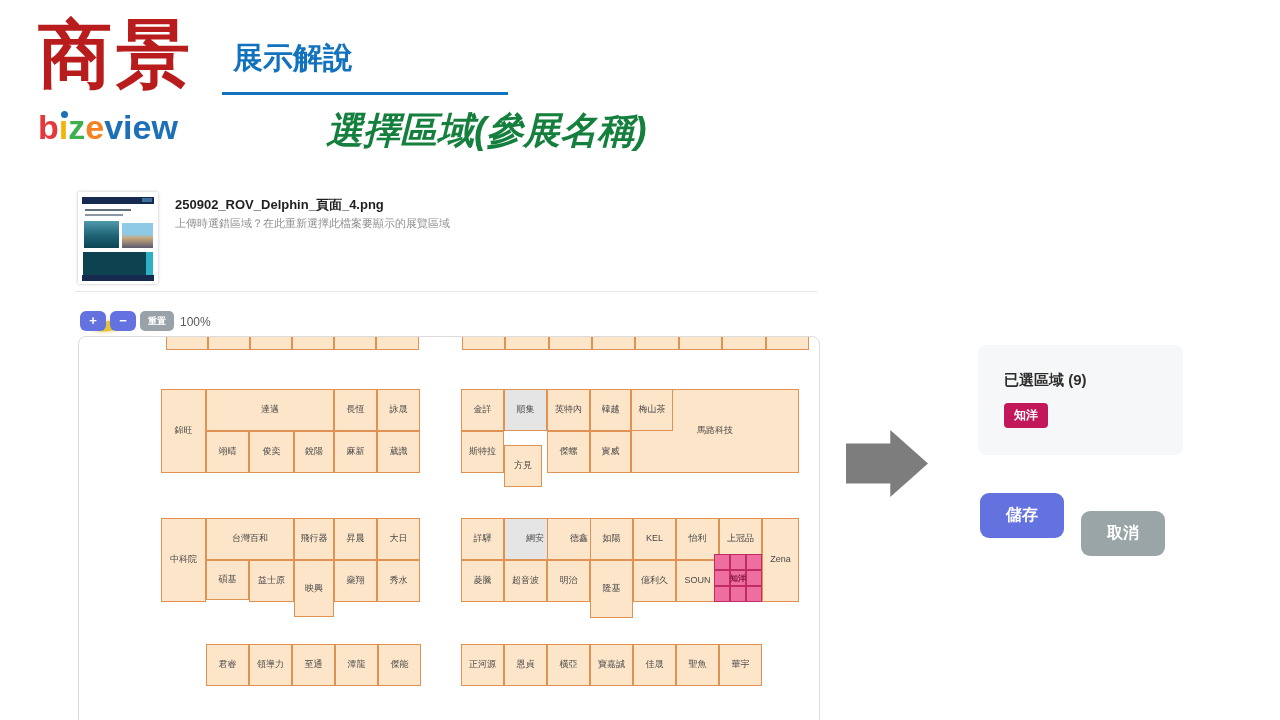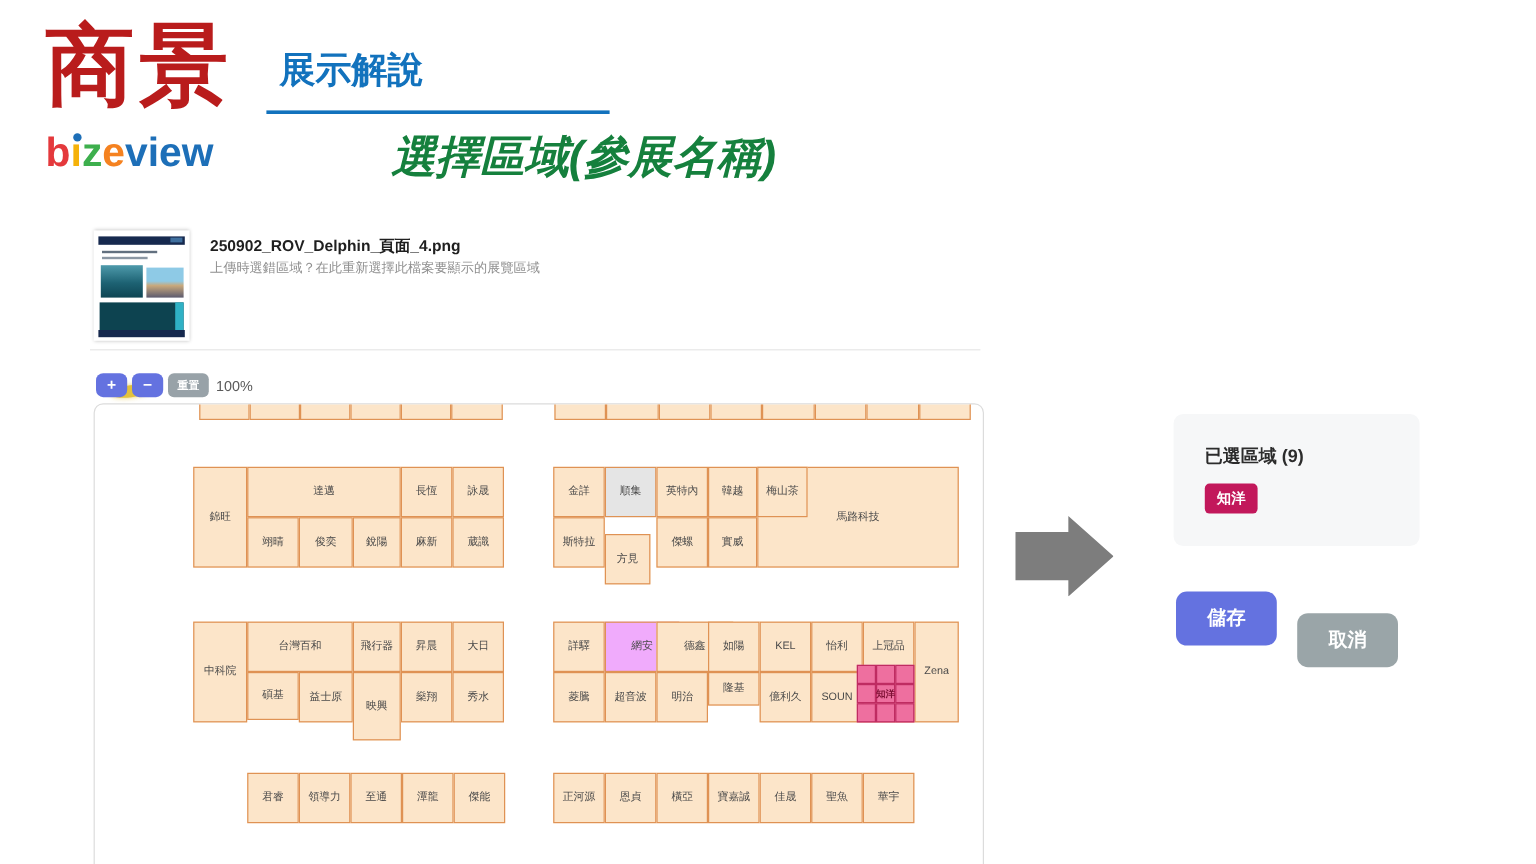--- a/index.html
+++ b/index.html
@@ -145,30 +145,30 @@
       <div class="cell" style="left: 215px; top: 181px; width: 40px; height: 42px; background: rgb(252, 229, 201); border-color: rgb(223, 146, 84);">飛行器</div>
       <div class="cell" style="left: 255px; top: 181px; width: 43px; height: 42px; background: rgb(252, 229, 201); border-color: rgb(223, 146, 84);">昇晨</div>
       <div class="cell" style="left: 298px; top: 181px; width: 43px; height: 42px; background: rgb(252, 229, 201); border-color: rgb(223, 146, 84);">大日</div>
       <div class="cell" style="left: 127px; top: 223px; width: 43px; height: 40px; background: rgb(252, 229, 201); border-color: rgb(223, 146, 84);">碩基</div>
       <div class="cell" style="left: 170px; top: 223px; width: 45px; height: 42px; background: rgb(252, 229, 201); border-color: rgb(223, 146, 84);">益士原</div>
       <div class="cell" style="left: 215px; top: 223px; width: 40px; height: 57px; background: rgb(252, 229, 201); border-color: rgb(223, 146, 84);">映興</div>
       <div class="cell" style="left: 255px; top: 223px; width: 43px; height: 42px; background: rgb(252, 229, 201); border-color: rgb(223, 146, 84);">燊翔</div>
       <div class="cell" style="left: 298px; top: 223px; width: 43px; height: 42px; background: rgb(252, 229, 201); border-color: rgb(223, 146, 84);">秀水</div>
       <div class="cell" style="left: 683px; top: 181px; width: 37px; height: 84px; background: rgb(252, 229, 201); border-color: rgb(223, 146, 84);">Zena</div>
       <div class="cell" style="left: 382px; top: 181px; width: 43px; height: 42px; background: rgb(252, 229, 201); border-color: rgb(223, 146, 84);">詳驛</div>
-      <div class="cell" style="left: 425px; top: 181px; width: 62px; height: 42px; background: #f0abfc; border-color: rgb(223, 146, 84);">網安</div>
+      <div class="cell" style="left: 425px; top: 181px; width: 62px; height: 42px; background: #e5e5e5; border-color: rgb(223, 146, 84);">網安</div>
       <div class="cell" style="left: 468px; top: 181px; width: 64px; height: 42px; background: rgb(252, 229, 201); border-color: rgb(223, 146, 84);">德鑫</div>
       <div class="cell" style="left: 511px; top: 181px; width: 43px; height: 42px; background: rgb(252, 229, 201); border-color: rgb(223, 146, 84);">如陽</div>
       <div class="cell" style="left: 554px; top: 181px; width: 43px; height: 42px; background: rgb(252, 229, 201); border-color: rgb(223, 146, 84);">KEL</div>
       <div class="cell" style="left: 597px; top: 181px; width: 43px; height: 42px; background: rgb(252, 229, 201); border-color: rgb(223, 146, 84);">怡利</div>
       <div class="cell" style="left: 640px; top: 181px; width: 43px; height: 42px; background: rgb(252, 229, 201); border-color: rgb(223, 146, 84);">上冠品</div>
       <div class="cell" style="left: 382px; top: 223px; width: 43px; height: 42px; background: rgb(252, 229, 201); border-color: rgb(223, 146, 84);">菱騰</div>
       <div class="cell" style="left: 425px; top: 223px; width: 43px; height: 42px; background: rgb(252, 229, 201); border-color: rgb(223, 146, 84);">超音波</div>
       <div class="cell" style="left: 468px; top: 223px; width: 43px; height: 42px; background: rgb(252, 229, 201); border-color: rgb(223, 146, 84);">明治</div>
-      <div class="cell" style="left: 511px; top: 223px; width: 43px; height: 28px; background: rgb(252, 229, 201); border-color: rgb(223, 146, 84);">隆基</div>
+      <div class="cell" style="left: 511px; top: 223px; width: 43px; height: 58px; background: rgb(252, 229, 201); border-color: rgb(223, 146, 84);">隆基</div>
       <div class="cell" style="left: 554px; top: 223px; width: 43px; height: 42px; background: rgb(252, 229, 201); border-color: rgb(223, 146, 84);">億利久</div>
       <div class="cell" style="left: 597px; top: 223px; width: 43px; height: 42px; background: rgb(252, 229, 201); border-color: rgb(223, 146, 84);">SOUN</div>
       <div class="cell" style="left: 640px; top: 223px; width: 43px; height: 42px; background: rgb(252, 229, 201); border-color: rgb(223, 146, 84);"></div>
       <div class="cell" style="left: 127px; top: 307px; width: 43px; height: 42px; background: rgb(252, 229, 201); border-color: rgb(223, 146, 84);">君睿</div>
       <div class="cell" style="left: 170px; top: 307px; width: 43px; height: 42px; background: rgb(252, 229, 201); border-color: rgb(223, 146, 84);">領導力</div>
       <div class="cell" style="left: 213px; top: 307px; width: 43px; height: 42px; background: rgb(252, 229, 201); border-color: rgb(223, 146, 84);">至通</div>
       <div class="cell" style="left: 256px; top: 307px; width: 43px; height: 42px; background: rgb(252, 229, 201); border-color: rgb(223, 146, 84);">潭龍</div>
       <div class="cell" style="left: 299px; top: 307px; width: 43px; height: 42px; background: rgb(252, 229, 201); border-color: rgb(223, 146, 84);">傑能</div>
       <div class="cell" style="left: 382px; top: 307px; width: 43px; height: 42px; background: rgb(252, 229, 201); border-color: rgb(223, 146, 84);">正河源</div>
       <div class="cell" style="left: 425px; top: 307px; width: 43px; height: 42px; background: rgb(252, 229, 201); border-color: rgb(223, 146, 84);">恩貞</div>

